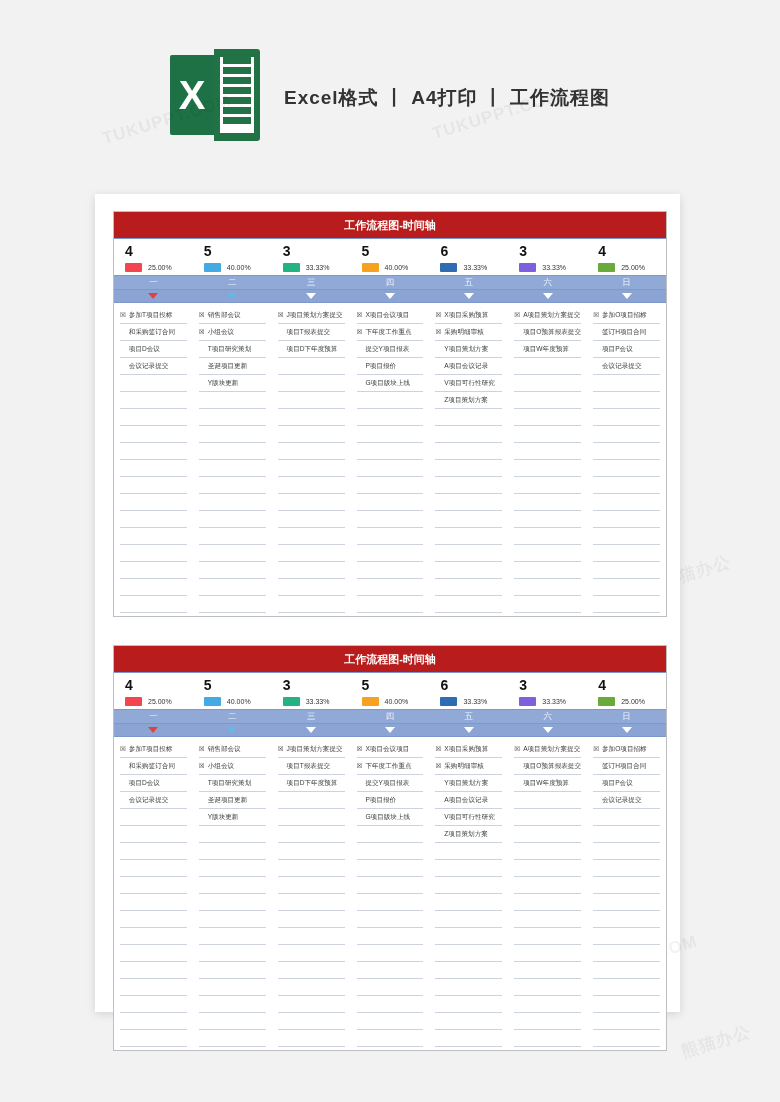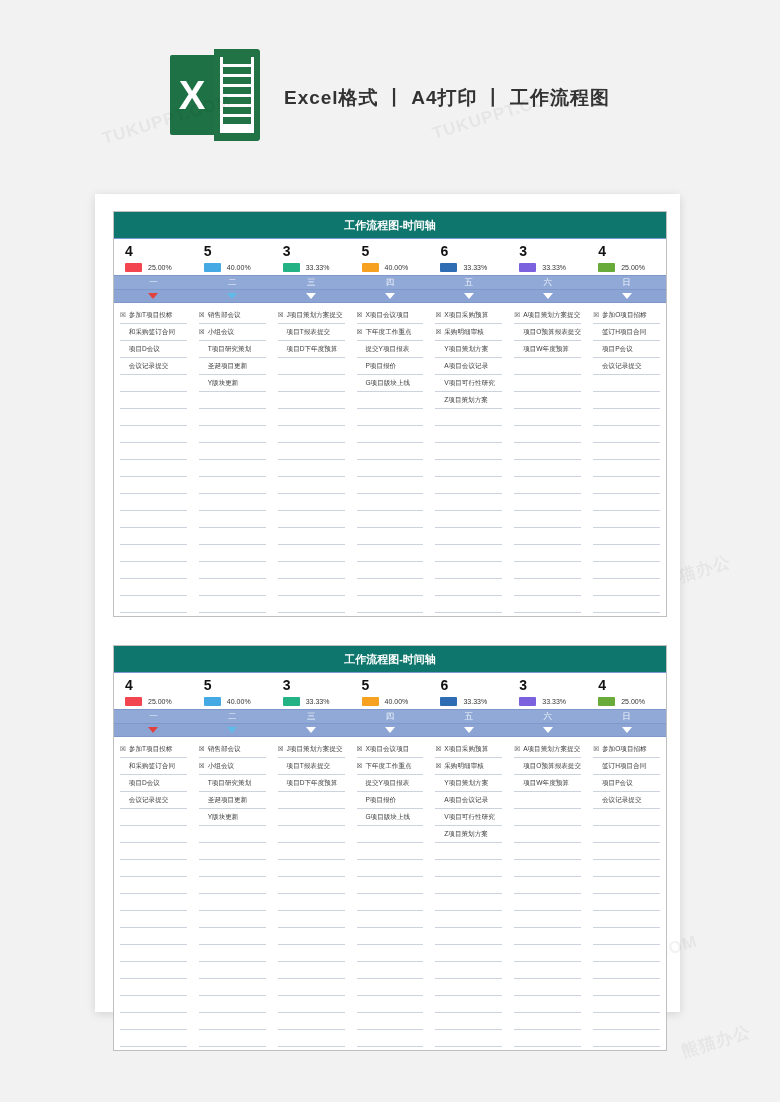--- a/index.html
+++ b/index.html
@@ -31,21 +31,21 @@
       transform:rotate(-17deg);white-space:nowrap;pointer-events:none;letter-spacing:1px;}
 
   
   .paper{position:absolute;left:95px;top:194px;width:585px;height:818px;background:#fff;
      box-shadow:0 2px 9px rgba(0,0,0,0.13);}
 
   
   .sheet-doc{position:absolute;left:113px;width:552px;border:1px solid #bfbfbf;background:#fff;}
   #doc1{top:211px;}
   #doc2{top:645px;}
-  .doc-title{height:26px;background:#0f766e;border-bottom:1px solid #7a97cf;
+  .doc-title{height:26px;background:#b91c1c;border-bottom:1px solid #7a97cf;
      display:flex;align-items:center;justify-content:center;color:#fff;font-size:11px;font-weight:bold;}
   .stat-row{display:flex;padding:4px 0 3px 0;background:#fff;}
   .stat-col{flex:1 1 0;padding-left:11px;box-sizing:border-box;}
   .stat-num{font-size:14px;font-weight:bold;color:#111;line-height:17px;}
   .stat-legend{display:flex;align-items:center;gap:6px;margin-top:3px;}
   .swatch{width:17px;height:9px;border-radius:1px;flex:0 0 auto;}
   .pct{font-size:7px;color:#333;}
   .wd-row{display:flex;height:13px;background:#91a9d6;border-top:1px solid #7e98cb;}
   .wd-cell{flex:1 1 0;text-align:center;color:#eef2fb;font-size:8.5px;line-height:13px;}
   .ar-row{display:flex;height:12px;background:#8ba4d4;border-top:1px solid #7e98cb;

